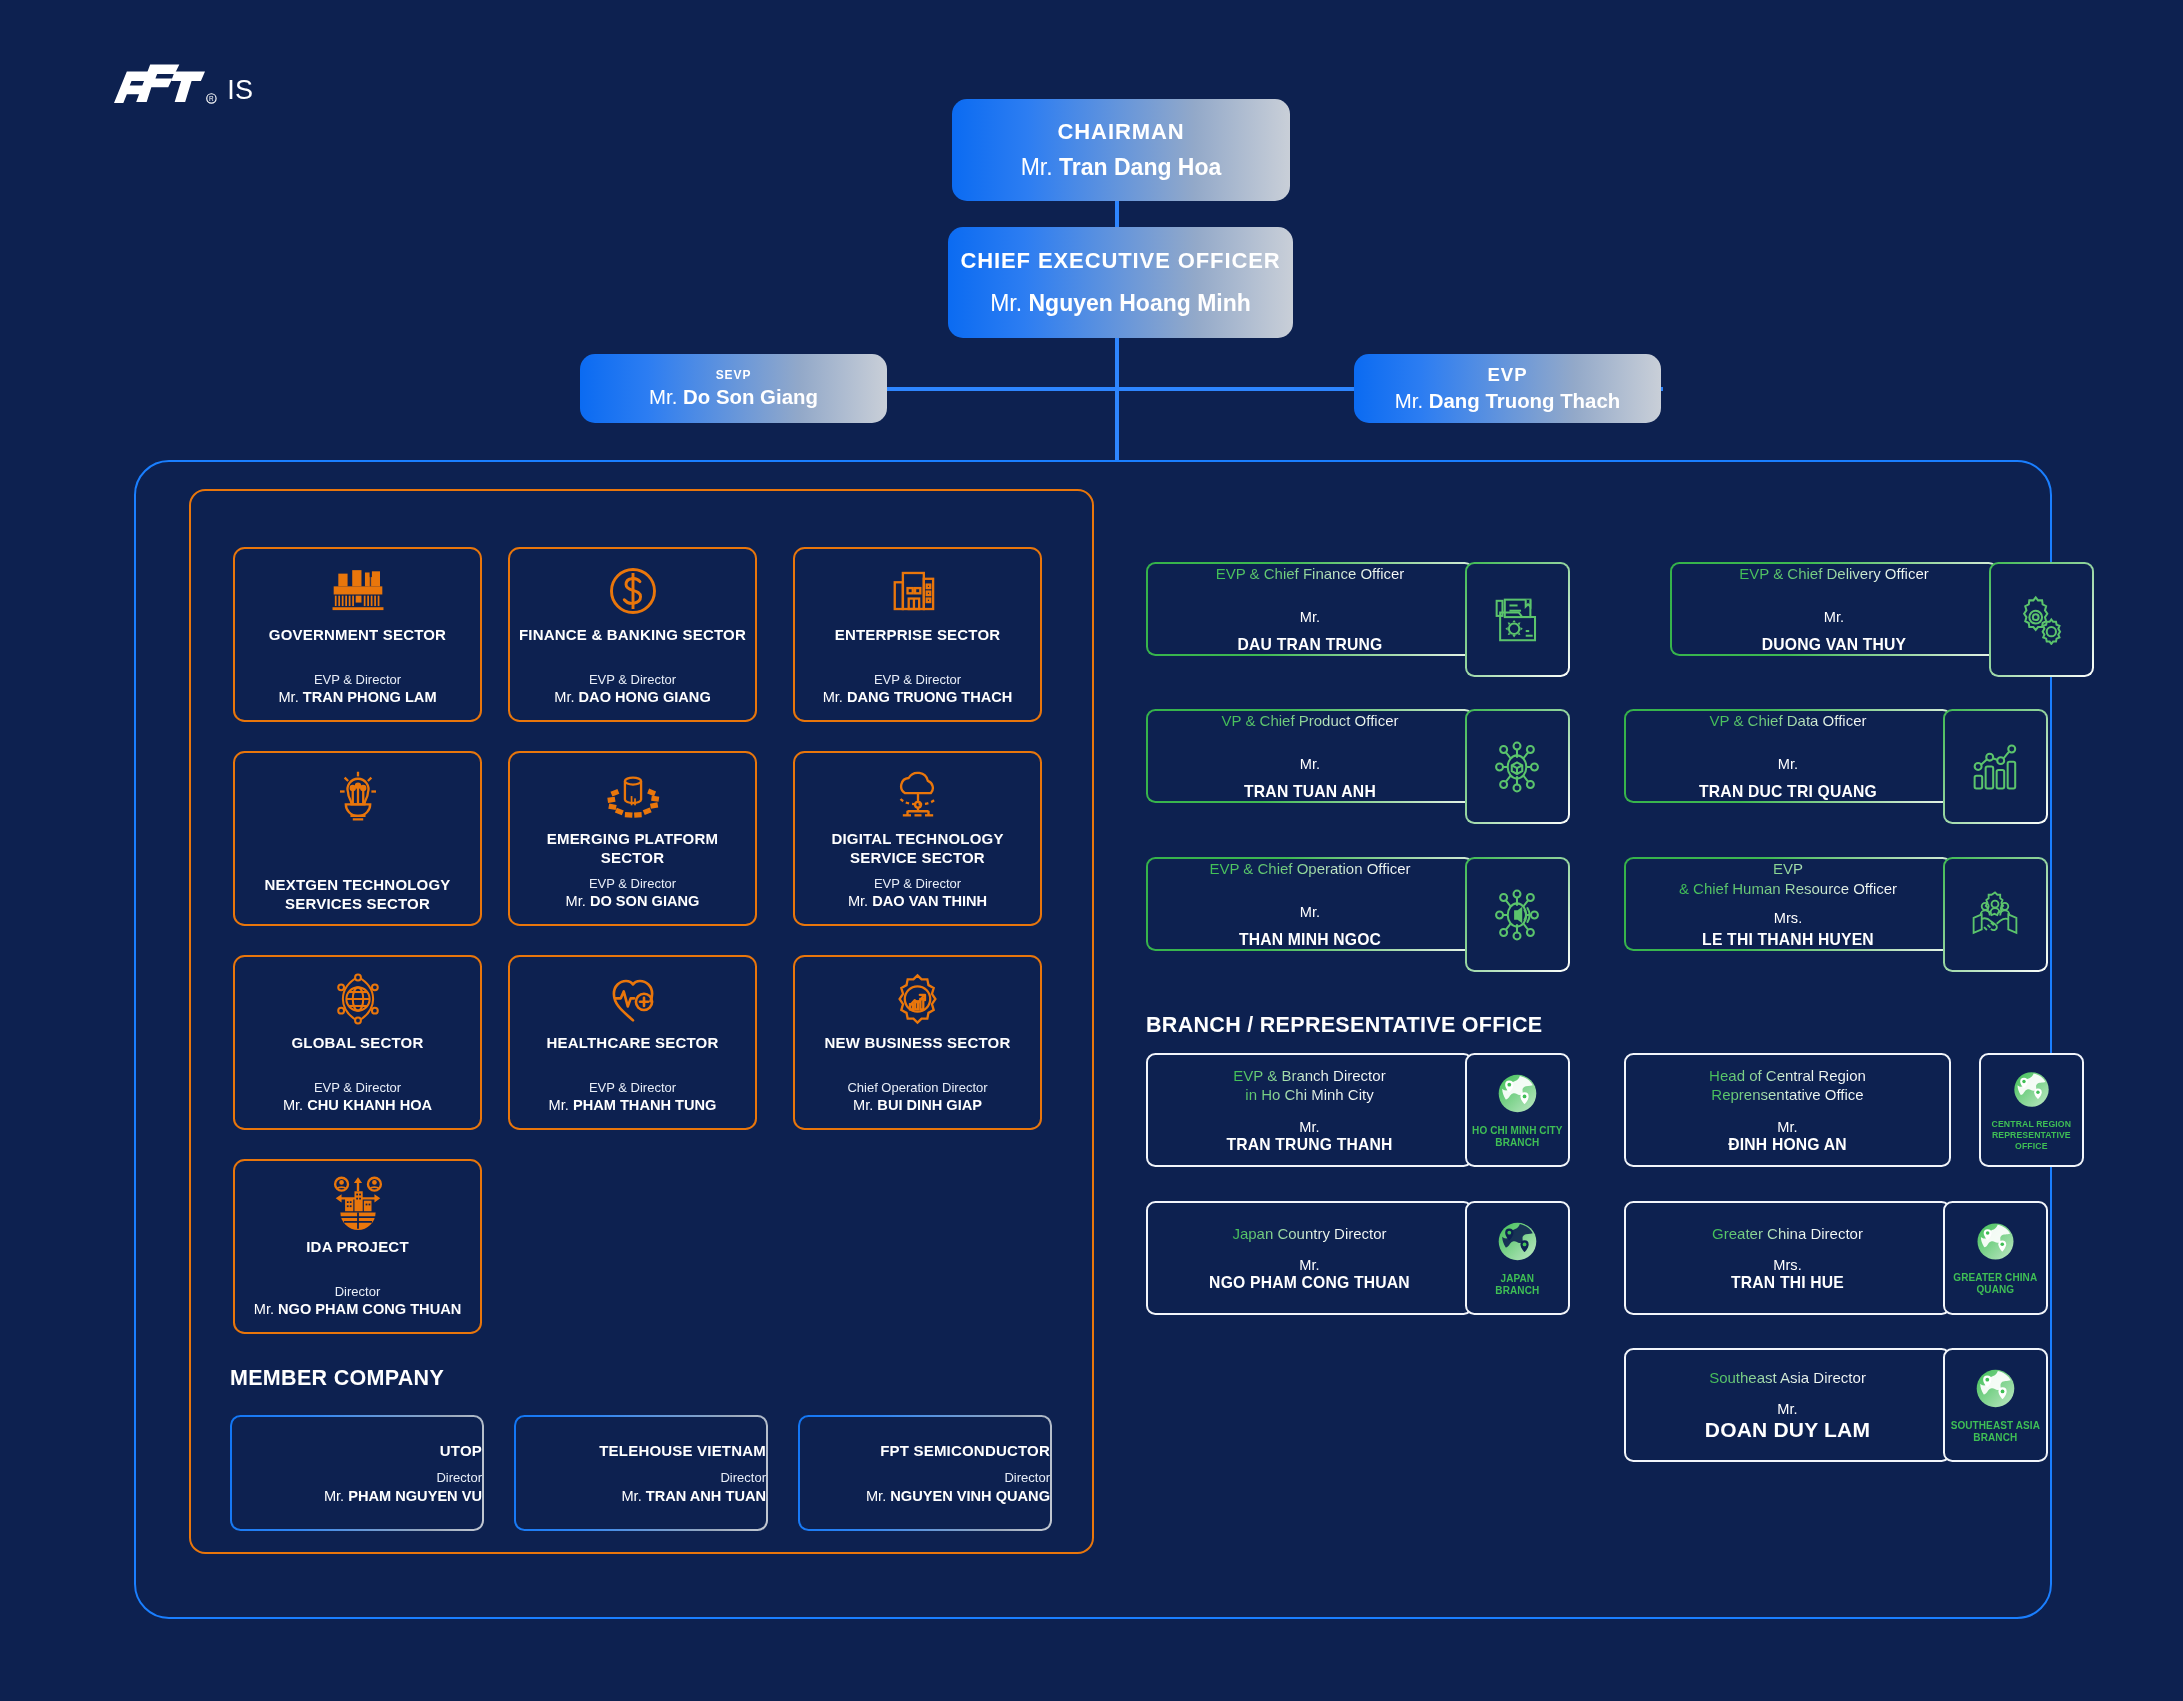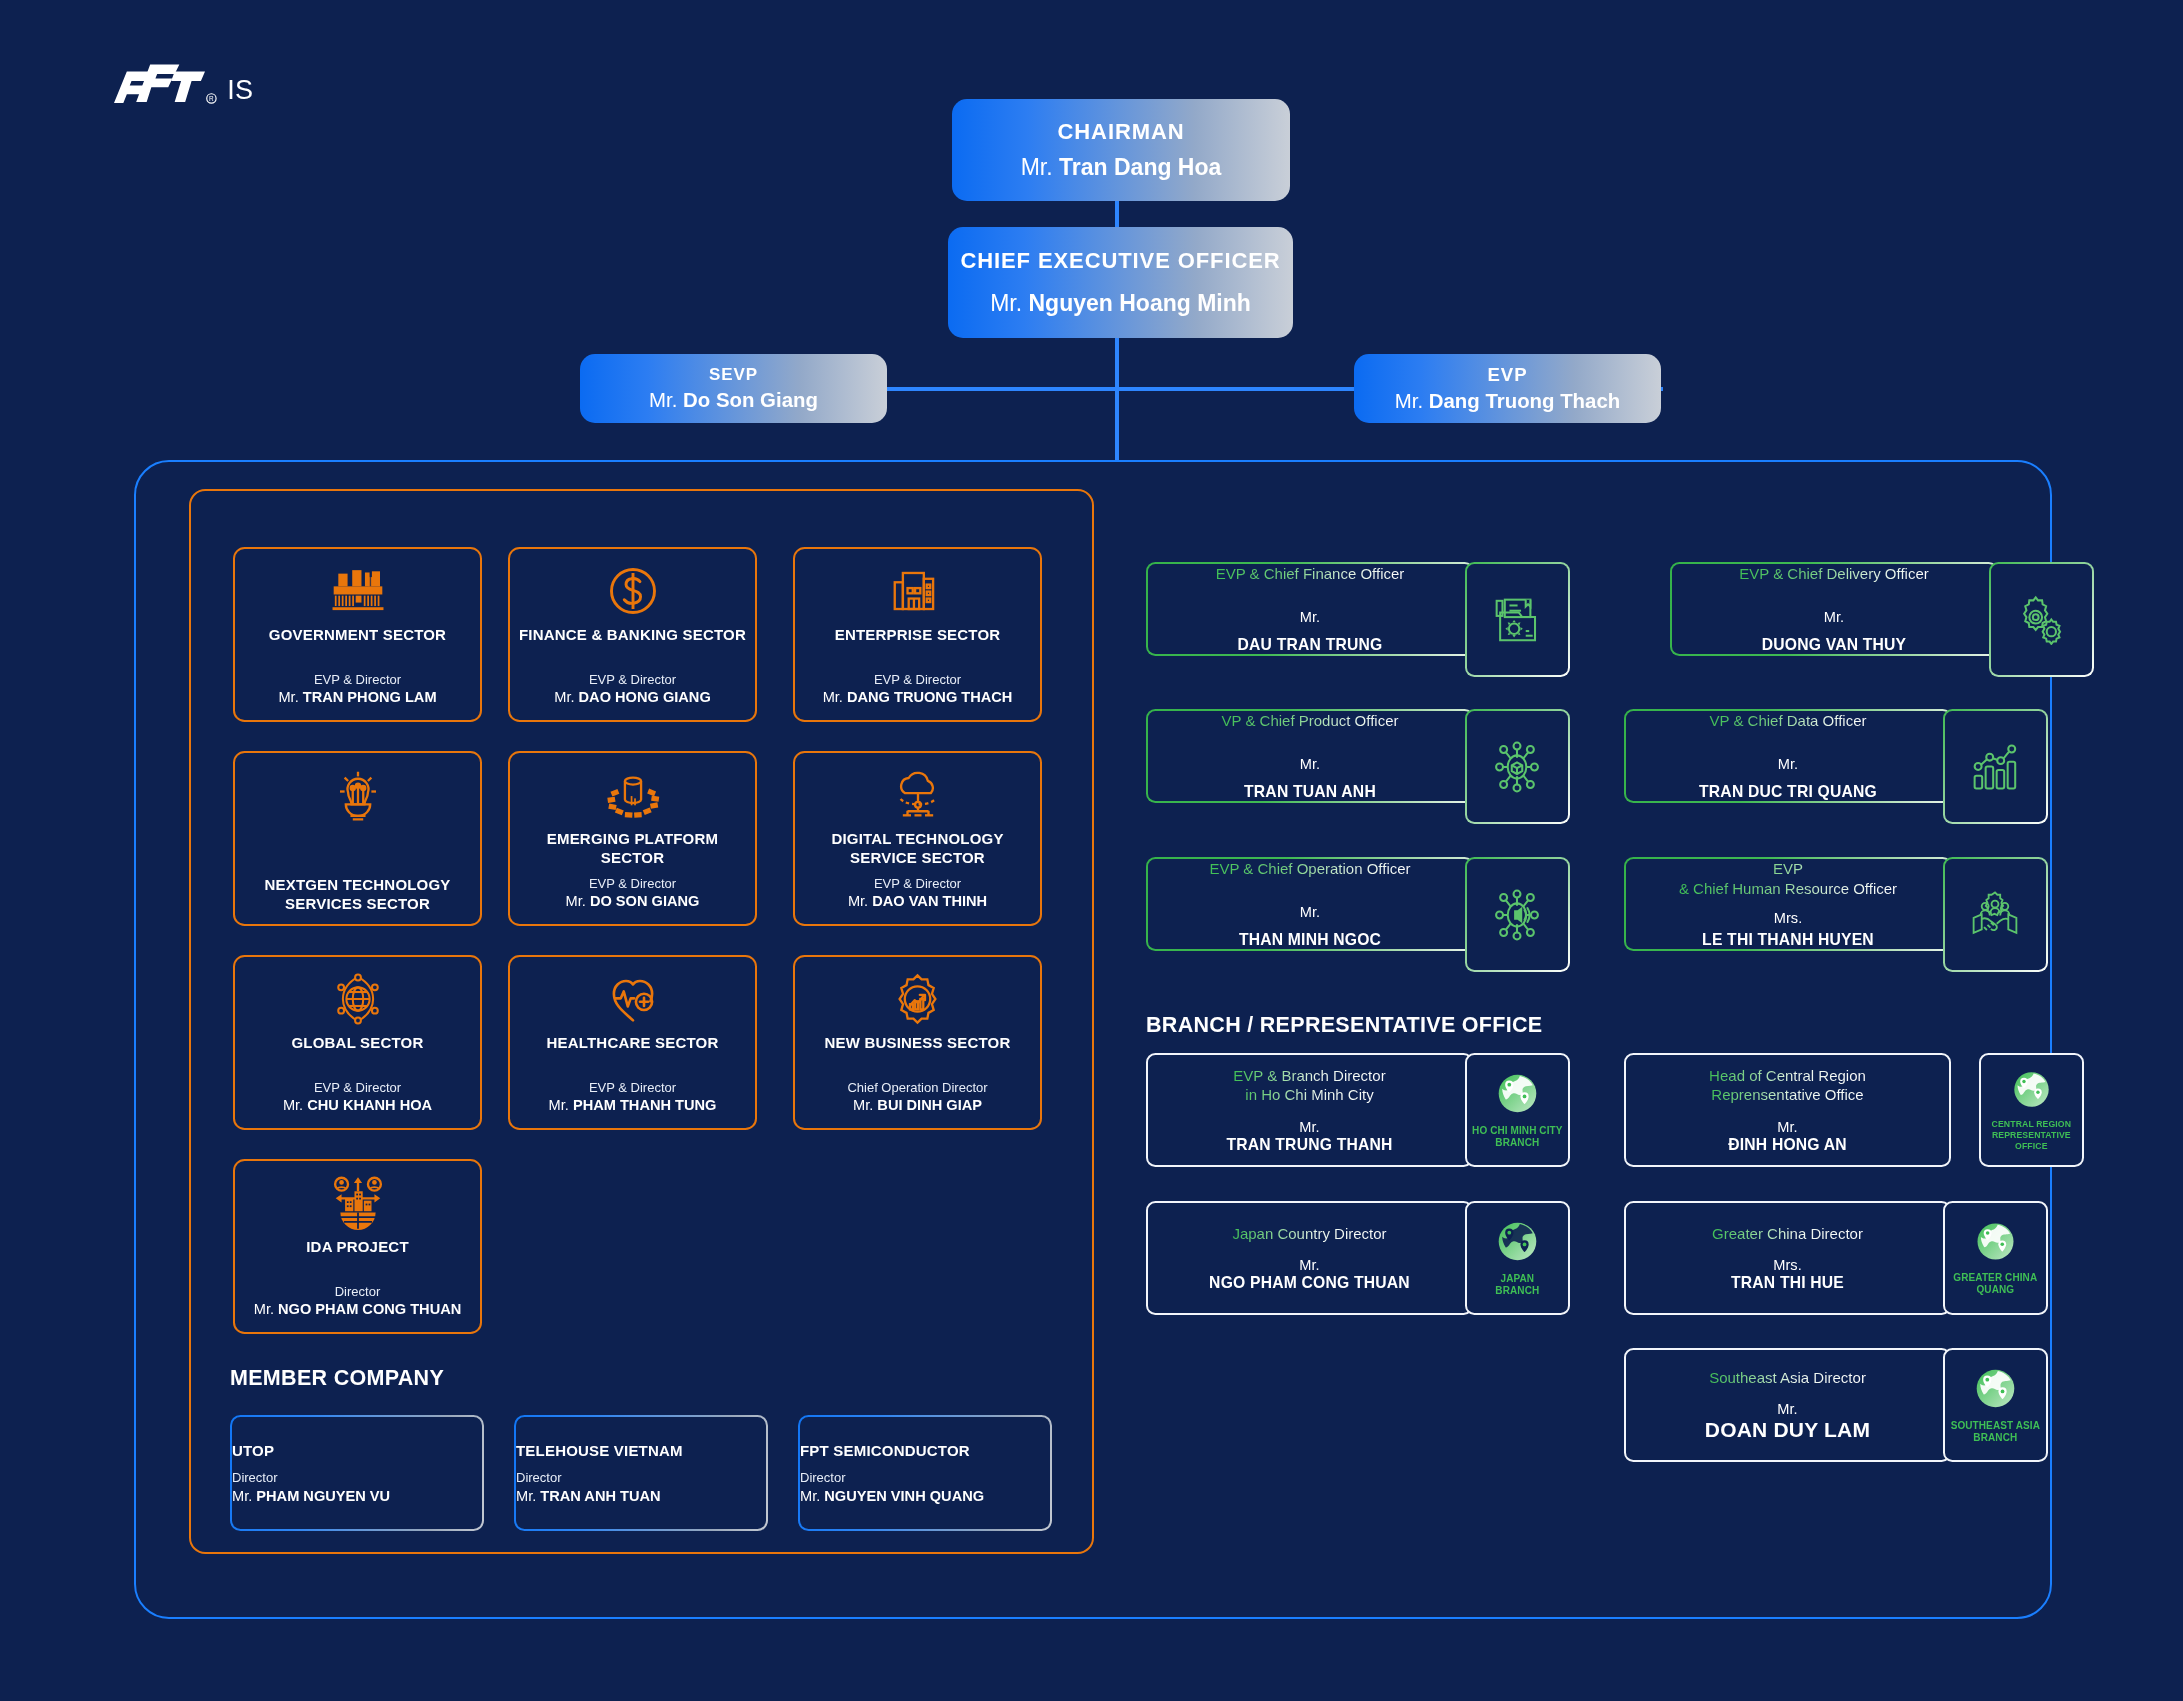--- a/index.html
+++ b/index.html
@@ -64,21 +64,21 @@
   .sector .sperson b { font-weight: 700; }
 
   
   #mctitle { position: absolute; left: 230px; top: 1366px; font-size: 21.5px; font-weight: 700; letter-spacing: 0.3px; }
   .member {
     position: absolute; width: 254px; height: 116px; border-radius: 10.5px;
     background:
       linear-gradient(#0D2150, #0D2150) padding-box,
       linear-gradient(100deg, #1176F5 0%, #2E85F3 30%, #9AA9BC 80%, #C3C9D2 100%) border-box;
     border: 2.9px solid transparent;
-    display:flex; flex-direction:column; align-items:flex-start; justify-content:center; text-align:center;
+    display:flex; flex-direction:column; align-items:flex-end; justify-content:center; text-align:center;
   }
   .member .mname { font-size: 15px; font-weight: 700; letter-spacing:0.2px; }
   .member .mrole { font-size: 13px; font-weight: 400; margin-top: 10.5px; color:#E8EEF8; }
   .member .mperson { font-size: 14.6px; font-weight: 400; margin-top: 3.5px; }
   .member .mperson b { font-weight: 700; }
 
   
   .exec { position: absolute; display: flex; align-items: stretch; }
   .exec .body {
     width: 328px; height: 94px; border-radius: 9.3px;
@@ -167,21 +167,21 @@
 
 <div class="gbox" style="left:948px; top:227px; width:345px; height:111px;gap:7px;">
   <div class="role">CHIEF EXECUTIVE OFFICER</div>
   <div class="person">
     <span>Mr.</span>
     <b>Nguyen Hoang Minh</b>
   </div>
 </div>
 
 <div class="gbox" style="left:580px; top:354px; width:307px; height:69px;">
-  <div class="role" style="font-size:17px;margin-bottom:4.7px;">SEVP</div>
+  <div class="role" style="font-size:12px;margin-bottom:4.7px;">SEVP</div>
   <div class="person" style="font-size:20.4px;">
     <span>Mr.</span>
     <b>Do Son Giang</b>
   </div>
 </div>
 
 <div class="gbox" style="left:1354px; top:354px; width:307px; height:69px;">
   <div class="role" style="font-size:18.6px;margin-bottom:4.7px;">EVP</div>
   <div class="person" style="font-size:20.4px;">
     <span>Mr.</span>

